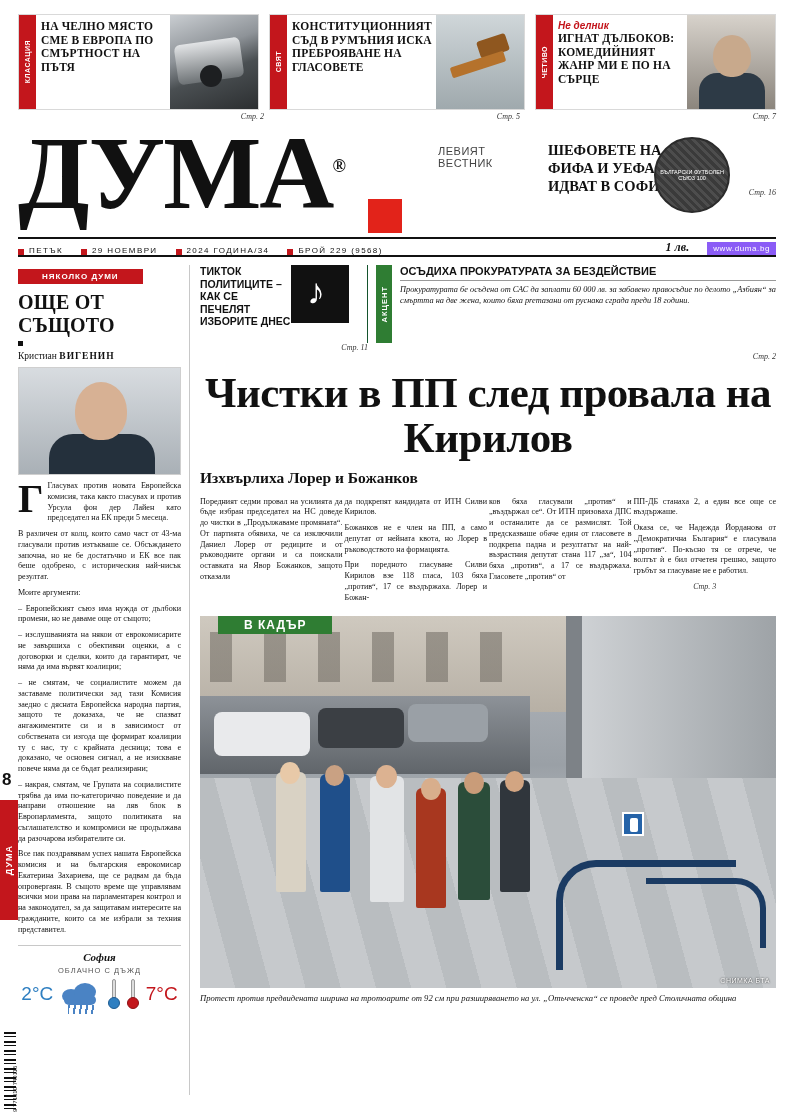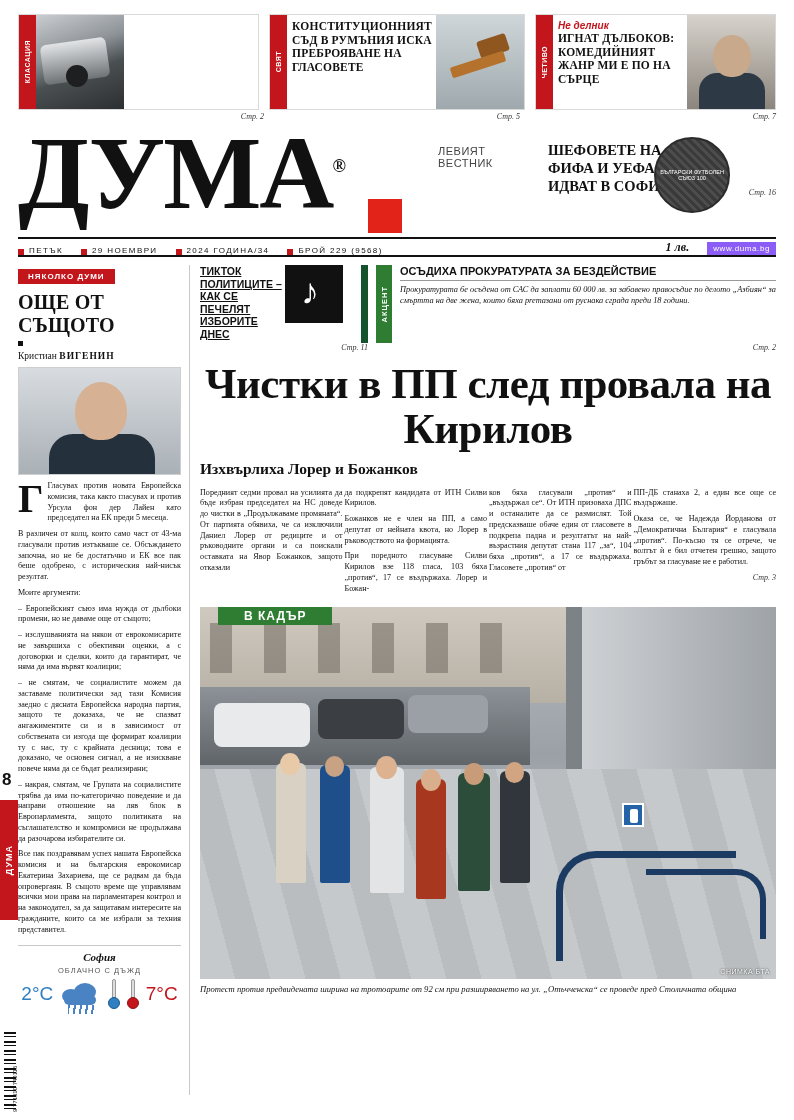--- a/index.html
+++ b/index.html
@@ -80,21 +80,21 @@
   .datebar .item { margin-right:18px; white-space:nowrap; }
   .datebar .price { font-family:"Liberation Serif", serif; font-style:italic; font-weight:bold; font-size:12px; letter-spacing:0; margin-left:auto; margin-right:18px;}
   .datebar .site { background:#8b5cf6; color:#fff; font-size:8px; padding:2px 6px; letter-spacing:.6px; }
 
   
   .content { display:flex; margin-top:8px; height:830px; }
   .col-left { width:172px; padding-right:8px; border-right:1px solid #c8c8c8; }
   .col-main { flex:1; padding-left:10px; }
 
   .redbar { background:#c3161c; color:#fff; font-family:"Liberation Sans", sans-serif;
-            font-size:8px; font-weight:bold; letter-spacing:1px; padding:3px 10px; display:inline-block; }
+            font-size:8px; font-weight:bold; letter-spacing:1px; padding:3px 24px; display:inline-block; }
   .col-left h2 { margin:7px 0 4px; font-size:20px; font-weight:bold; letter-spacing:.2px; }
   .sq-black { width:5px; height:5px; background:#111; margin:4px 0 5px; }
   .author { font-family:"Liberation Serif", serif; font-size:9.5px; }
   .author b { letter-spacing:1px; }
   .portrait-box { width:100%; height:108px; margin:6px 0 6px; background:linear-gradient(180deg,#d8dce0,#a9b0b6); position:relative; overflow:hidden; border:1px solid #cfcfcf;}
   .portrait-box:after{content:"";position:absolute;left:56px;top:14px;width:52px;height:58px;border-radius:50% 50% 45% 45%;background:#d7b194;}
   .portrait-box:before{content:"";position:absolute;left:30px;top:66px;width:106px;height:46px;border-radius:24px 24px 0 0;background:#24303c;}
   .drop { float:left; font-size:40px; line-height:32px; font-weight:bold; padding:2px 4px 0 0; }
   .col-left p { margin:0 0 5px; font-size:8.1px; line-height:1.33; text-align:justify; }
   .col-left .bullets p { text-indent:0; }
@@ -112,43 +112,43 @@
   .cloud i:nth-child(3){left:4px;top:14px;width:32px;height:10px;border-radius:6px;}
   .rain { position:absolute; left:8px; top:24px; width:26px; height:9px;
           background:repeating-linear-gradient(100deg,#4a83c4 0 2px,transparent 2px 6px); }
   .thermo { width:12px; height:30px; position:relative; }
   .thermo .tube{position:absolute;left:4px;top:0;width:4px;height:22px;background:#ddd;border:1px solid #999;border-radius:2px;}
   .thermo .bulb{position:absolute;left:0;top:18px;width:12px;height:12px;border-radius:50%;background:#c3161c;border:1px solid #8e1014;}
   .thermo.cold .bulb{background:#2f7fc1;border-color:#1d5b91;}
 
   
   .topstrip { display:flex; gap:8px; height:78px; }
-  .tiktok-box { width:168px; border-right:7px solid #14532d; display:flex; padding-right:18px;text-decoration:underline; }
+  .tiktok-box { width:168px; border-right:1px solid #14532d; display:flex; padding-right:18px; }
   .tiktok-box h4 { margin:0; font-family:"Liberation Sans", sans-serif; font-size:10.5px; font-weight:bold; line-height:1.2; text-transform:uppercase; flex:1;}
   .tt-logo { width:58px; height:58px; background:#111; position:relative; flex:0 0 58px; }
   .tt-logo:after{content:"♪"; position:absolute; left:16px; top:6px; font-size:36px; color:#fff;}
   .tt-logo:before{content:""; position:absolute; left:12px; top:10px; width:30px; height:38px; border-radius:50%; box-shadow:2px 2px 0 #25F4EE, -2px -1px 0 #FE2C55; opacity:.0;}
   .accent-block { flex:1; display:flex; }
   .accent-tag { width:16px; background:#2f7d33; color:#fff; font-family:"Liberation Sans", sans-serif; font-size:7.5px; font-weight:bold; display:flex; align-items:center; justify-content:center;}
   .accent-tag span { writing-mode:vertical-rl; transform:rotate(180deg); letter-spacing:1px;}
   .accent-body { flex:1; padding-left:8px; }
   .accent-body h4 { margin:0 0 4px; font-family:"Liberation Sans", sans-serif; font-size:11px; font-weight:bold; text-transform:uppercase; border-bottom:1px solid #999; padding-bottom:3px;}
   .accent-body p { margin:0; font-size:8.3px; line-height:1.3; font-style:italic; text-align:justify; }
-  .strip-refs { display:flex; }
+  .strip-refs { display:flex;flex-direction:column; }
   .strip-refs .a { width:168px; }
   .strip-refs .b { flex:1; text-align:right; }
 
   .headline { font-size:43px; line-height:1.04; font-weight:bold; text-align:center; margin:10px 0 8px; letter-spacing:-.5px;}
   .subhead { font-size:15.5px; line-height:1.3; font-weight:bold; margin:0 0 8px; }
   .subhead .green { color:#2f7d33; }
 
   .three-col { display:flex; gap:2px; font-size:8.1px; line-height:1.33; text-align:justify; }
   .three-col .c { flex:1; }
   .three-col p { margin:0 0 5px; }
-  .three-col .last-ref { text-align:right; font-style:italic; margin-top:4px; }
+  .three-col .last-ref { text-align:center; font-style:italic; margin-top:4px; }
 
   .photo-block { margin-top:8px; position:relative; }
   .kadar { position:absolute; left:18px; top:0; background:#2f7d33; color:#fff; font-family:"Liberation Sans", sans-serif;
            font-size:12px; font-weight:bold; letter-spacing:1px; padding:2px 26px; z-index:3;}
   .photo {
     height:372px; width:100%; position:relative; overflow:hidden;
     background:linear-gradient(180deg,#b9bec4 0%,#a8adb3 22%,#9aa0a6 40%,#b7bbbf 60%,#c8ccd0 100%);
   }
   .photo .bldg{position:absolute;left:0;top:0;width:100%;height:96px;background:linear-gradient(180deg,#cfc9bf,#b7b0a5);}
   .photo .winrow{position:absolute;top:16px;left:10px;width:320px;height:50px;
@@ -185,20 +185,23 @@
 <body>
 
 <div class="page">
 
   <div class="teasers">
     <div class="teaser">
       <div class="teaser-tag">
           <span>КЛАСАЦИЯ</span>
         </div>
       <div class="teaser-body">
+        <div class="teaser-txt">
+          <h3>НА ЧЕЛНО МЯСТО СМЕ В ЕВРОПА ПО СМЪРТНОСТ НА ПЪТЯ</h3>
+        </div>
         <div class="teaser-img car"></div>
       </div>
     </div>
     <div class="teaser">
       <div class="teaser-tag">
           <span>СВЯТ</span>
         </div>
       <div class="teaser-body">
         <div class="teaser-txt">
           <h3>КОНСТИТУЦИОННИЯТ СЪД В РУМЪНИЯ ИСКА ПРЕБРОЯВАНЕ НА ГЛАСОВЕТЕ</h3>

